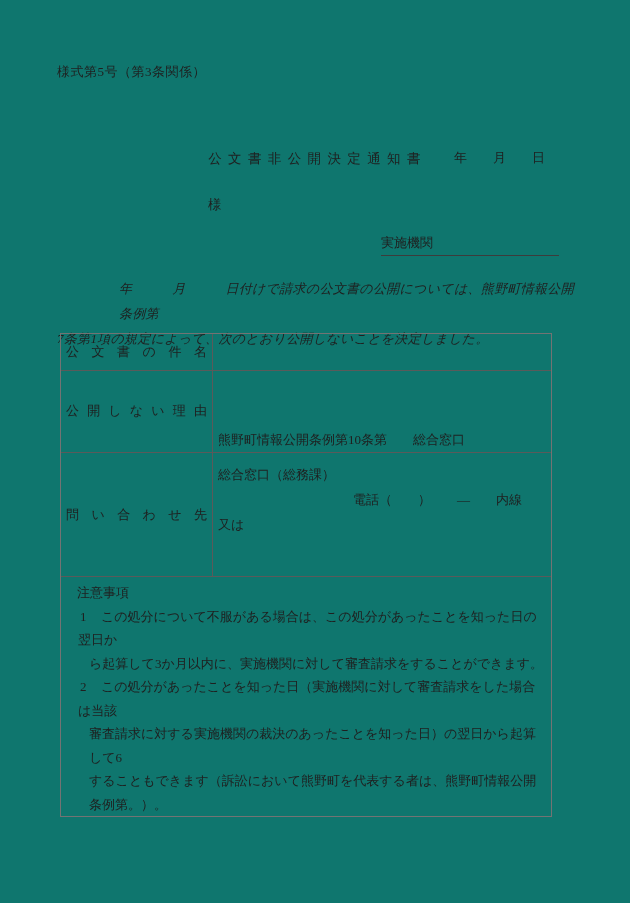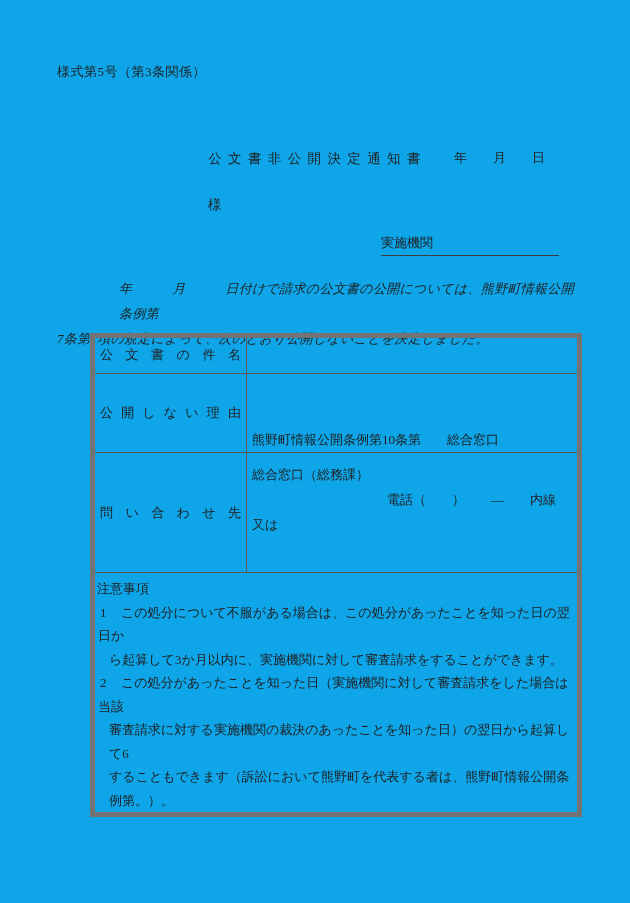--- a/index.html
+++ b/index.html
@@ -1,40 +1,40 @@
 <!DOCTYPE html>
 <html><head>
 <meta charset="utf-8">
 <style>
   * { margin:0; padding:0; box-sizing:border-box; }
   html,body { background:#eee; }
   .page {
     position:relative;
     width:630px; height:903px;
-    background:#0ea5e9;
+    background:#0f766e;
     overflow:hidden;
     font-family:"Liberation Serif","DejaVu Serif",serif;
     color:#1f1f1f;
     font-size:13px;
   }
   .form-number { position:absolute; left:57px; top:63px; letter-spacing:.5px; }
   .date-line   { position:absolute; right:85px; top:105px;margin-top:44px; }
   .doc-title   { position:absolute; left:0; right:0; top:150px; text-align:center; font-size:13.5px; letter-spacing:1.5px; }
   .addressee   { position:absolute; left:208px; top:196px; font-size:13.5px; }
   .agency-line { position:absolute; left:363px; top:234px; width:178px; padding-bottom:3px; border-bottom:1px solid #3c3c3c;margin-left:18px; }
   .intro       { position:absolute; left:57px; top:276px; width:520px; line-height:25px; letter-spacing:.3px;font-style:italic; }
   .intro-l1    { padding-left:62px; }
 
-  .dtable { position:absolute; left:90px; top:333px; width:492px; height:484px;
-            border:5px solid #737373; display:flex; flex-direction:column; }
+  .dtable { position:absolute; left:60px; top:333px; width:492px; height:484px;
+            border:1px solid #737373; display:flex; flex-direction:column; }
   .trow  { display:flex; border-bottom:1px solid #5a5a5a; }
   .r1 { height:40px; }
   .r2 { height:90px; }
   .r3 { height:135px; }
-  .r4 { flex:1; border-bottom:none; display:block; }
+  .r4 { flex:1; border-bottom:none; display:block;margin-left:14px; }
   .lcell { width:152px; border-right:1px solid #5a5a5a; display:flex; align-items:center; padding:0 5px; }
   .lbl   { width:100%; text-align:justify; text-align-last:justify; }
   .ccell { flex:1; position:relative; }
   .reason-ref { position:absolute; left:5px; bottom:3px; }
   .ccell-contact { padding-top:9px; line-height:25px; }
   .contact-l1 { padding-left:5px; }
   .contact-l2 { padding-left:140px; }
   .contact-l3 { padding-left:5px; }
 
   .notes { padding:4px 4px 0 2px; line-height:23.5px; }

